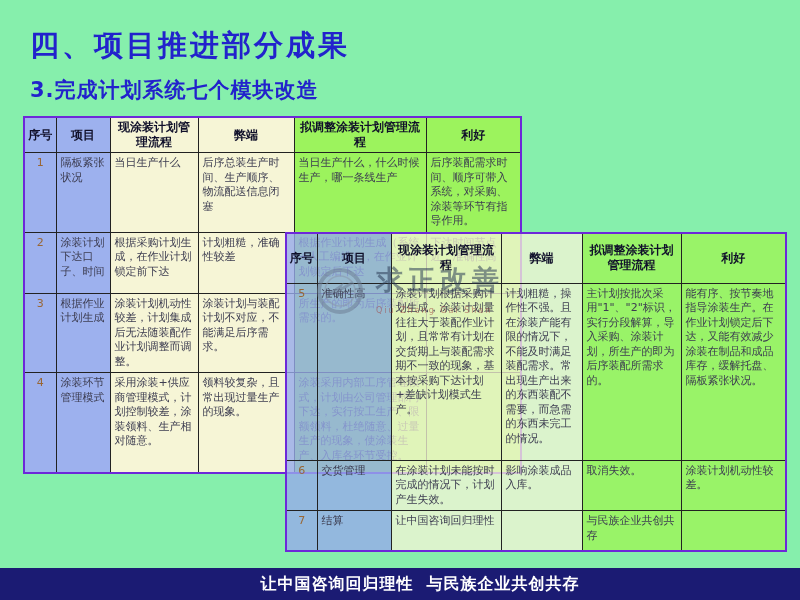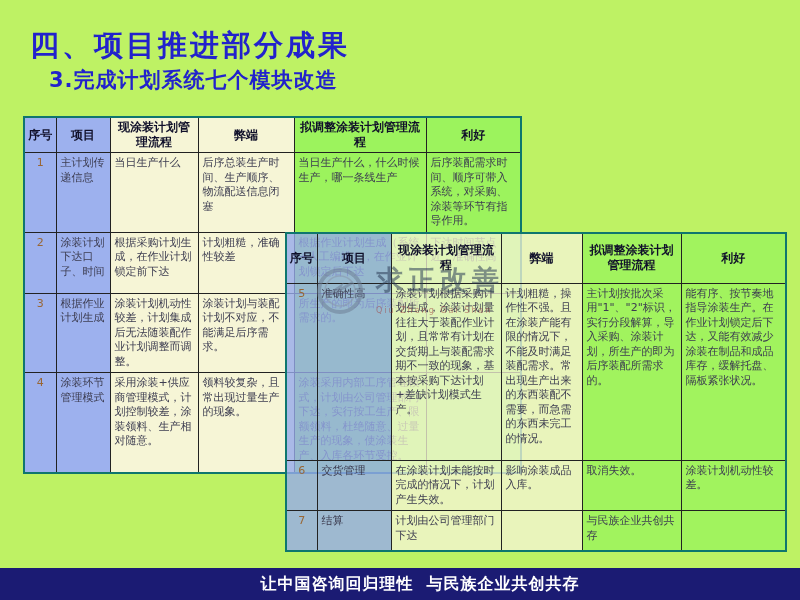--- a/index.html
+++ b/index.html
@@ -1,23 +1,23 @@
 <!DOCTYPE html>
 <html><head>
 <meta charset="utf-8">
 <style>
   html,body{margin:0;padding:0;background:#e8e8e8;}
-  .slide{position:relative;width:800px;height:600px;background:#bef264;overflow:hidden;
+  .slide{position:relative;width:800px;height:600px;background:#86efac;overflow:hidden;
          font-family:"DejaVu Sans","Liberation Sans",sans-serif;}
   .title{position:absolute;left:30px;top:26px;font-size:29px;font-weight:bold;
          color:#2222cc;letter-spacing:3px;white-space:nowrap;}
-  .subtitle{position:absolute;left:30px;top:66px;font-size:21px;font-weight:bold;
-         color:#2222cc;letter-spacing:1px;white-space:nowrap;margin-left:19px;}
+  .subtitle{position:absolute;left:30px;top:76px;font-size:21px;font-weight:bold;
+         color:#2222cc;letter-spacing:1px;white-space:nowrap;}
 
-  table{border-collapse:collapse;table-layout:fixed;position:absolute;border:2px solid #0f766e;}
+  table{border-collapse:collapse;table-layout:fixed;position:absolute;border:2px solid #6d28d9;}
   td{border:1px solid #222;vertical-align:top;padding:3px 4px;font-size:11px;
      line-height:1.32;color:#3c3c50;word-break:break-all;}
   tr.hdr td{font-weight:bold;text-align:center;vertical-align:middle;color:#10102a;
      font-size:12px;line-height:1.25;padding:2px;}
   td.num{text-align:center;color:#996633;}
 
   
   #t1{left:23px;top:116px;width:497px;z-index:1;}
   #t1 .blue{background:#9db1ee;}
   #t1 .cream{background:#f6f5d6;}
@@ -61,21 +61,21 @@
         <tr class="hdr" style="height:30px">
       <td class="blue">序号</td>
       <td class="blue">项目</td>
       <td class="cream">现涂装计划管理流程</td>
       <td class="cream">弊端</td>
       <td class="green">拟调整涂装计划管理流程</td>
       <td class="green">利好</td>
     </tr>
     <tr style="height:76px">
       <td class="blue num">1</td>
-      <td class="blue">主计划传递信息</td>
+      <td class="blue">隔板紧张状况</td>
       <td class="cream">当日生产什么</td>
       <td class="cream">后序总装生产时间、生产顺序、物流配送信息闭塞</td>
       <td class="green">当日生产什么，什么时候生产，哪一条线生产</td>
       <td class="green">后序装配需求时间、顺序可带入系统，对采购、涂装等环节有指导作用。</td>
     </tr>
     <tr style="height:61px">
       <td class="blue num">2</td>
       <td class="blue">涂装计划下达口子、时间</td>
       <td class="cream">根据采购计划生成，在作业计划锁定前下达</td>
       <td class="cream">计划粗糙，准确性较差</td>
@@ -131,21 +131,21 @@
       <td class="blue num">6</td>
       <td class="blue">交货管理</td>
       <td class="cream">在涂装计划未能按时完成的情况下，计划产生失效。</td>
       <td class="cream">影响涂装成品入库。</td>
       <td class="green">取消失效。</td>
       <td class="green">涂装计划机动性较差。</td>
     </tr>
     <tr style="height:40px">
       <td class="blue num">7</td>
       <td class="blue">结算</td>
-      <td class="cream">计划由公司管理部门下达</td>
+      <td class="cream">让中国咨询回归理性</td>
       <td class="cream"></td>
       <td class="green">与民族企业共创共存</td>
       <td class="green"></td>
     </tr>
   </tbody>
     </table>
 
   <div class="watermark">
     <svg class="wm-circle" viewBox="0 0 48 48">
       <circle cx="24" cy="24" r="21" fill="none" stroke="#6f7f96" stroke-width="4"></circle>

